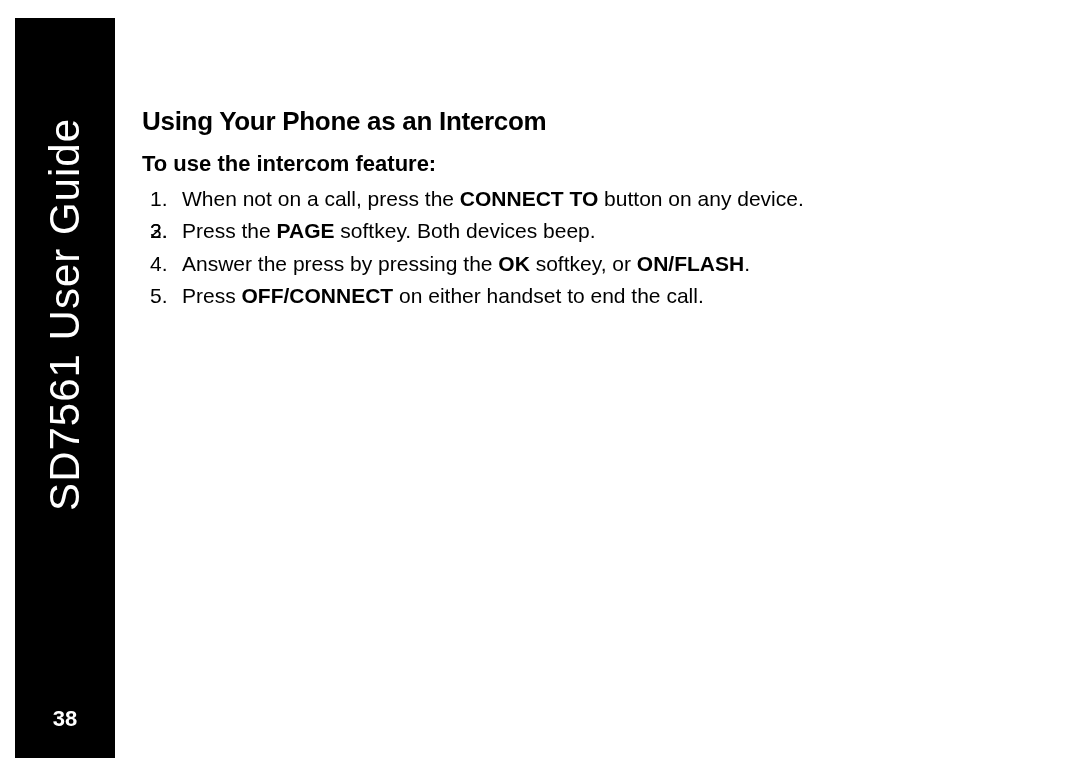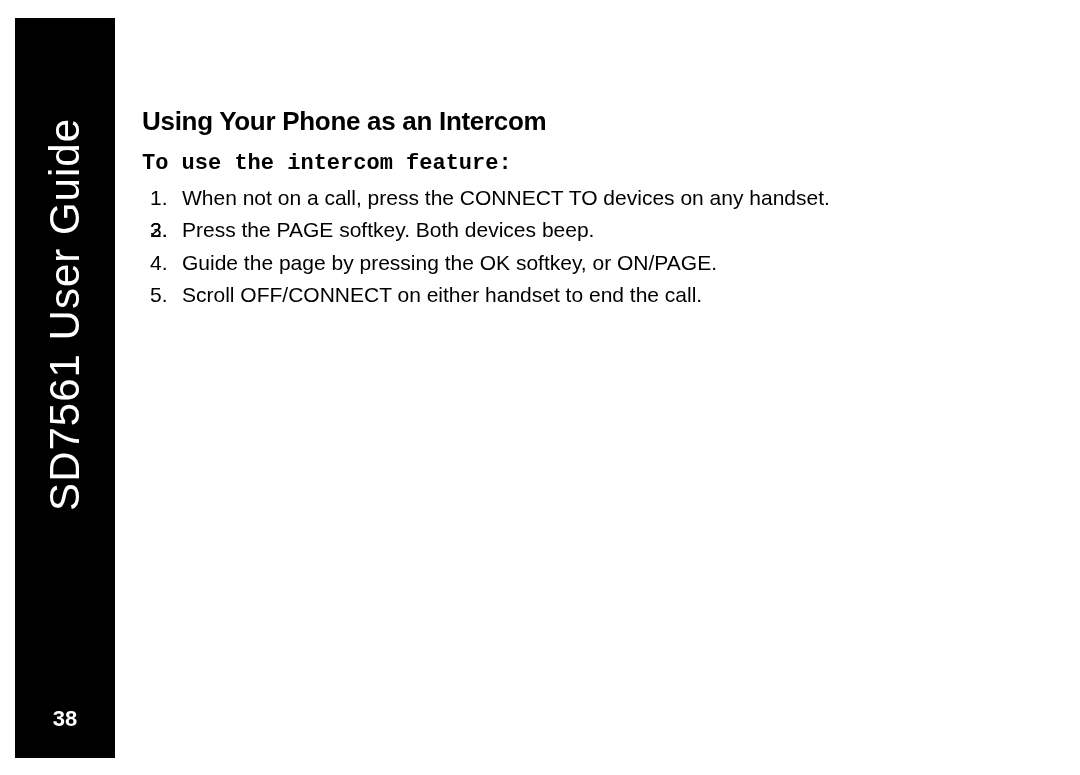--- a/index.html
+++ b/index.html
@@ -61,68 +61,68 @@
       font-size: 26px;
       font-weight: bold;
       margin-bottom: 14px;
       font-family: Arial, Helvetica, sans-serif;
       letter-spacing: -0.3px;
     }
     .sub-heading {
       font-size: 22px;
       font-weight: bold;
       margin-bottom: 8px;
-      font-family: Liberation Mono, monospace;
+      font-family: Liberation Sans, sans-serif;
     }
     .step-list {
       list-style: none;
       padding-left: 40px;
     }
     .step-item {
       font-size: 21px;
       line-height: 1.35;
       margin-bottom: 4px;
       position: relative;
       font-family: Arial, Helvetica, sans-serif;
     }
     .step-num {
       position: absolute;
       left: -32px;
     }
     .bold {
-      font-weight: normal;
+      font-weight: bold;
       text-align: right;
     }
   </style>
 </head>
 <body>
 
 <div class="page-container">
   <div class="sidebar">
     <div class="sidebar-title">SD7561 User Guide</div>
     <div class="page-number">38</div>
   </div>
   <div class="content">
     <h2 class="section-heading">Using Your Phone as an Intercom</h2>
     <h3 class="sub-heading">To use the intercom feature:</h3>
     <ol class="step-list">
       <li class="step-item">
         <span class="step-num">1.</span>
-        <span>When not on a call, press the </span><span class="bold">CONNECT TO</span><span> devices on any handset.</span>
+        <span>When not on a call, press the </span><span class="bold">CONNECT TO</span><span> button on any device.</span>
       </li>
       <li class="step-item">
         <span class="step-num">2.</span>
       </li>
       <li class="step-item">
         <span class="step-num">3.</span>
         <span>Press the </span><span class="bold">PAGE</span><span> softkey. Both devices beep.</span>
       </li>
       <li class="step-item">
         <span class="step-num">4.</span>
-        <span>Guide the page by pressing the </span><span class="bold">OK</span><span> softkey, or </span><span class="bold">ON/PAGE</span><span>.</span>
+        <span>Answer the press by pressing the </span><span class="bold">OK</span><span> softkey, or </span><span class="bold">ON/FLASH</span><span>.</span>
       </li>
       <li class="step-item">
         <span class="step-num">5.</span>
-        <span>Scroll </span><span class="bold">OFF/CONNECT</span><span> on either handset to end the call.</span>
+        <span>Press </span><span class="bold">OFF/CONNECT</span><span> on either handset to end the call.</span>
       </li>
     </ol>
   </div>
 </div>
 
 </body></html>

